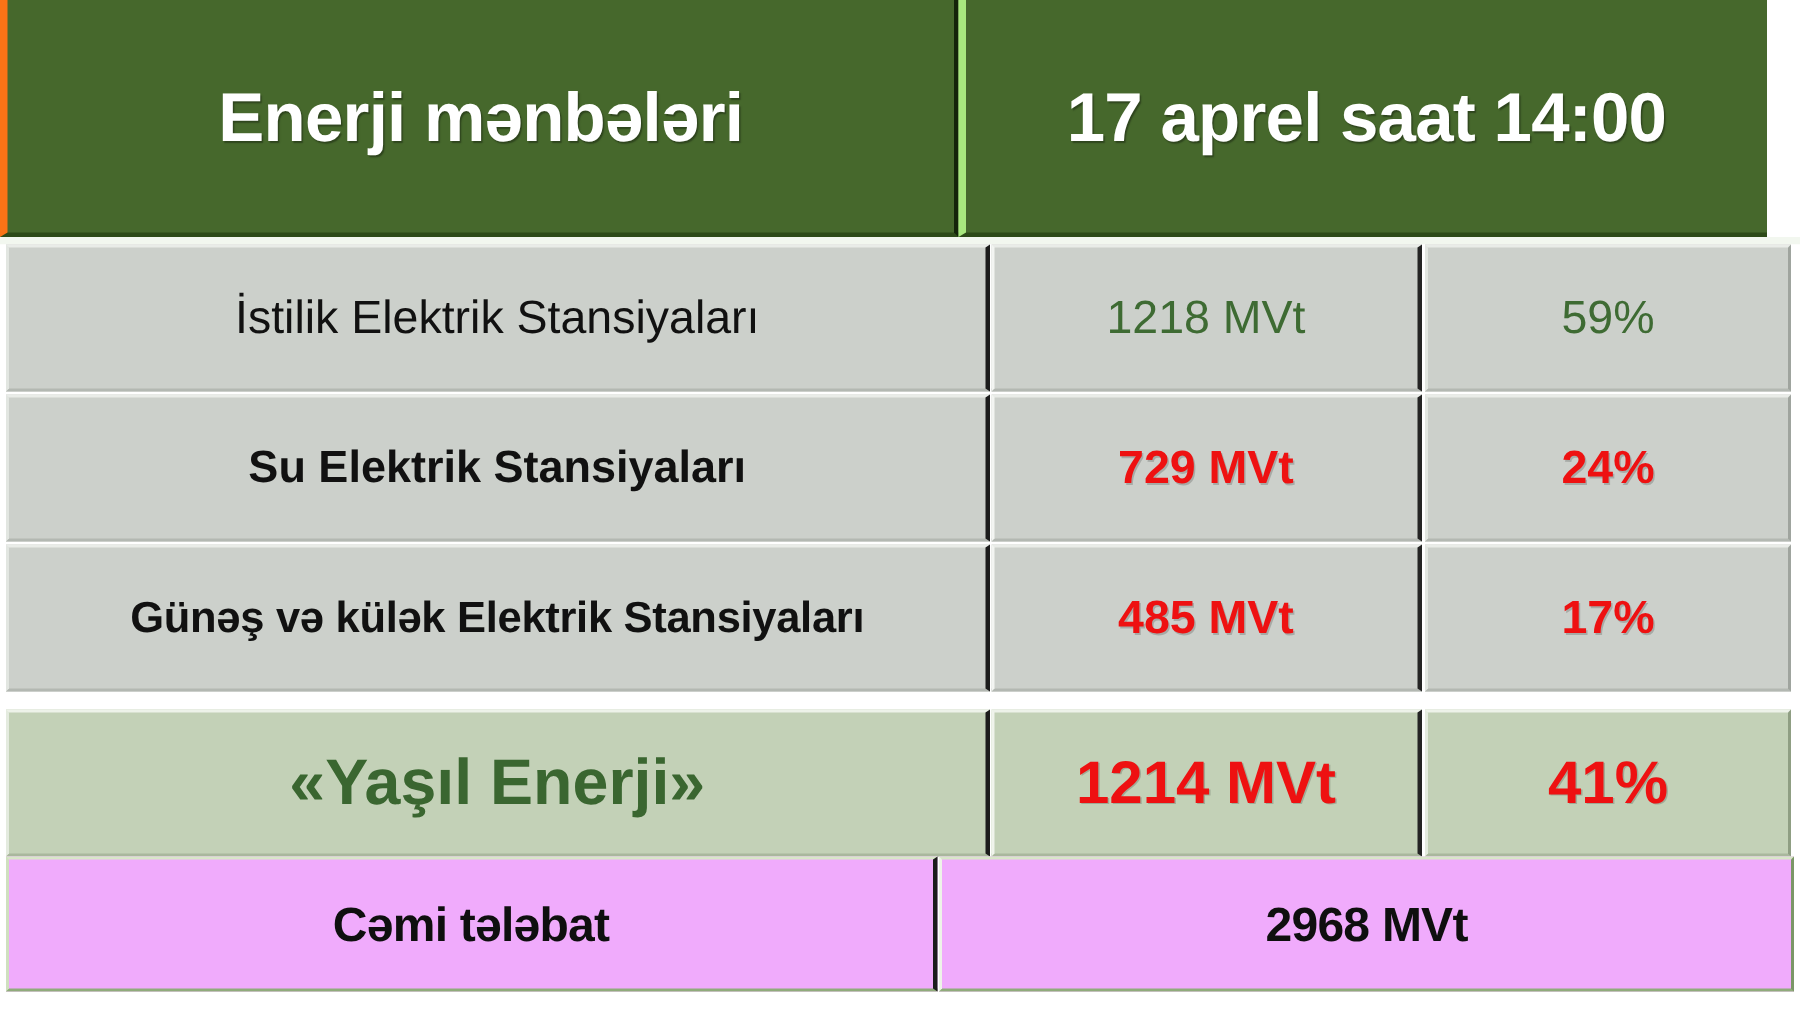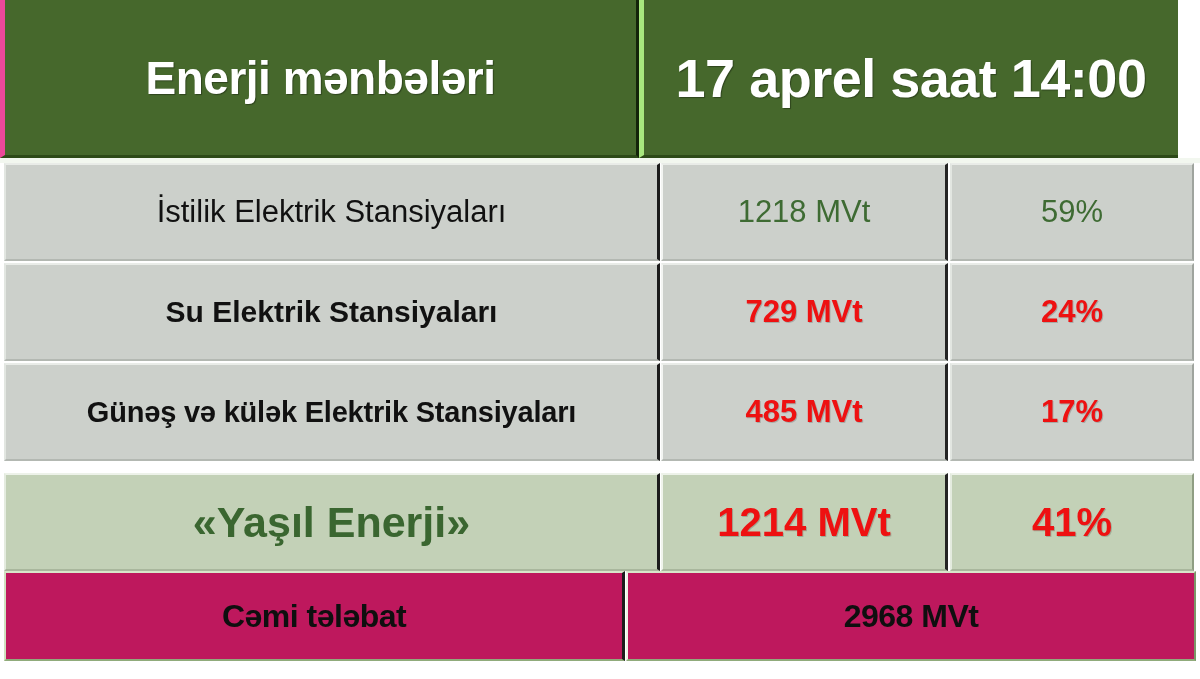--- a/index.html
+++ b/index.html
@@ -46,26 +46,26 @@
     background: #46682c;
     color: #ffffff;
     font-weight: bold;
     letter-spacing: -0.5px;
     border-bottom: 3px solid #2d4a18;
     text-shadow: 1px 1px 1px rgba(0,0,0,0.35);
   }
   .header-cell-left {
     width: 639px;
     font-size: 46px;
-    border-left: 5px solid #ec4899;
+    border-left: 5px solid #f97316;
     border-right: 3px solid #14240a;
   }
   .header-cell-right {
     width: 539px;
-    font-size: 54px;
+    font-size: 46px;
     border-left: 5px solid #a8e87e;
   }
 
   
   .gap-thin {
     height: 5px;
     background: #f2f7ef;
     width: 100%;
   }
   .gap-white {
@@ -143,21 +143,21 @@
 
   .val-red.big { font-size: 40px; }
   .lbl.green-txt {
     color: #3a6630;
     font-weight: bold;
     font-size: 43px;
   }
 
   .total-row { height: 90px; }
   .dgreen {
-    background: #be185d;
+    background: #f0abfc;
     border-top: 2px solid #d8e6c9;
     border-left: 2px solid #cfe0bf;
     border-bottom: 2px solid #90ab7b;
     border-right: 2px solid #7b9667;
   }
   .c-total-label {
     width: 656px;
     margin-left: 4px;
     margin-right: 1px;
     border-right: 3px solid #1c1c1c;

